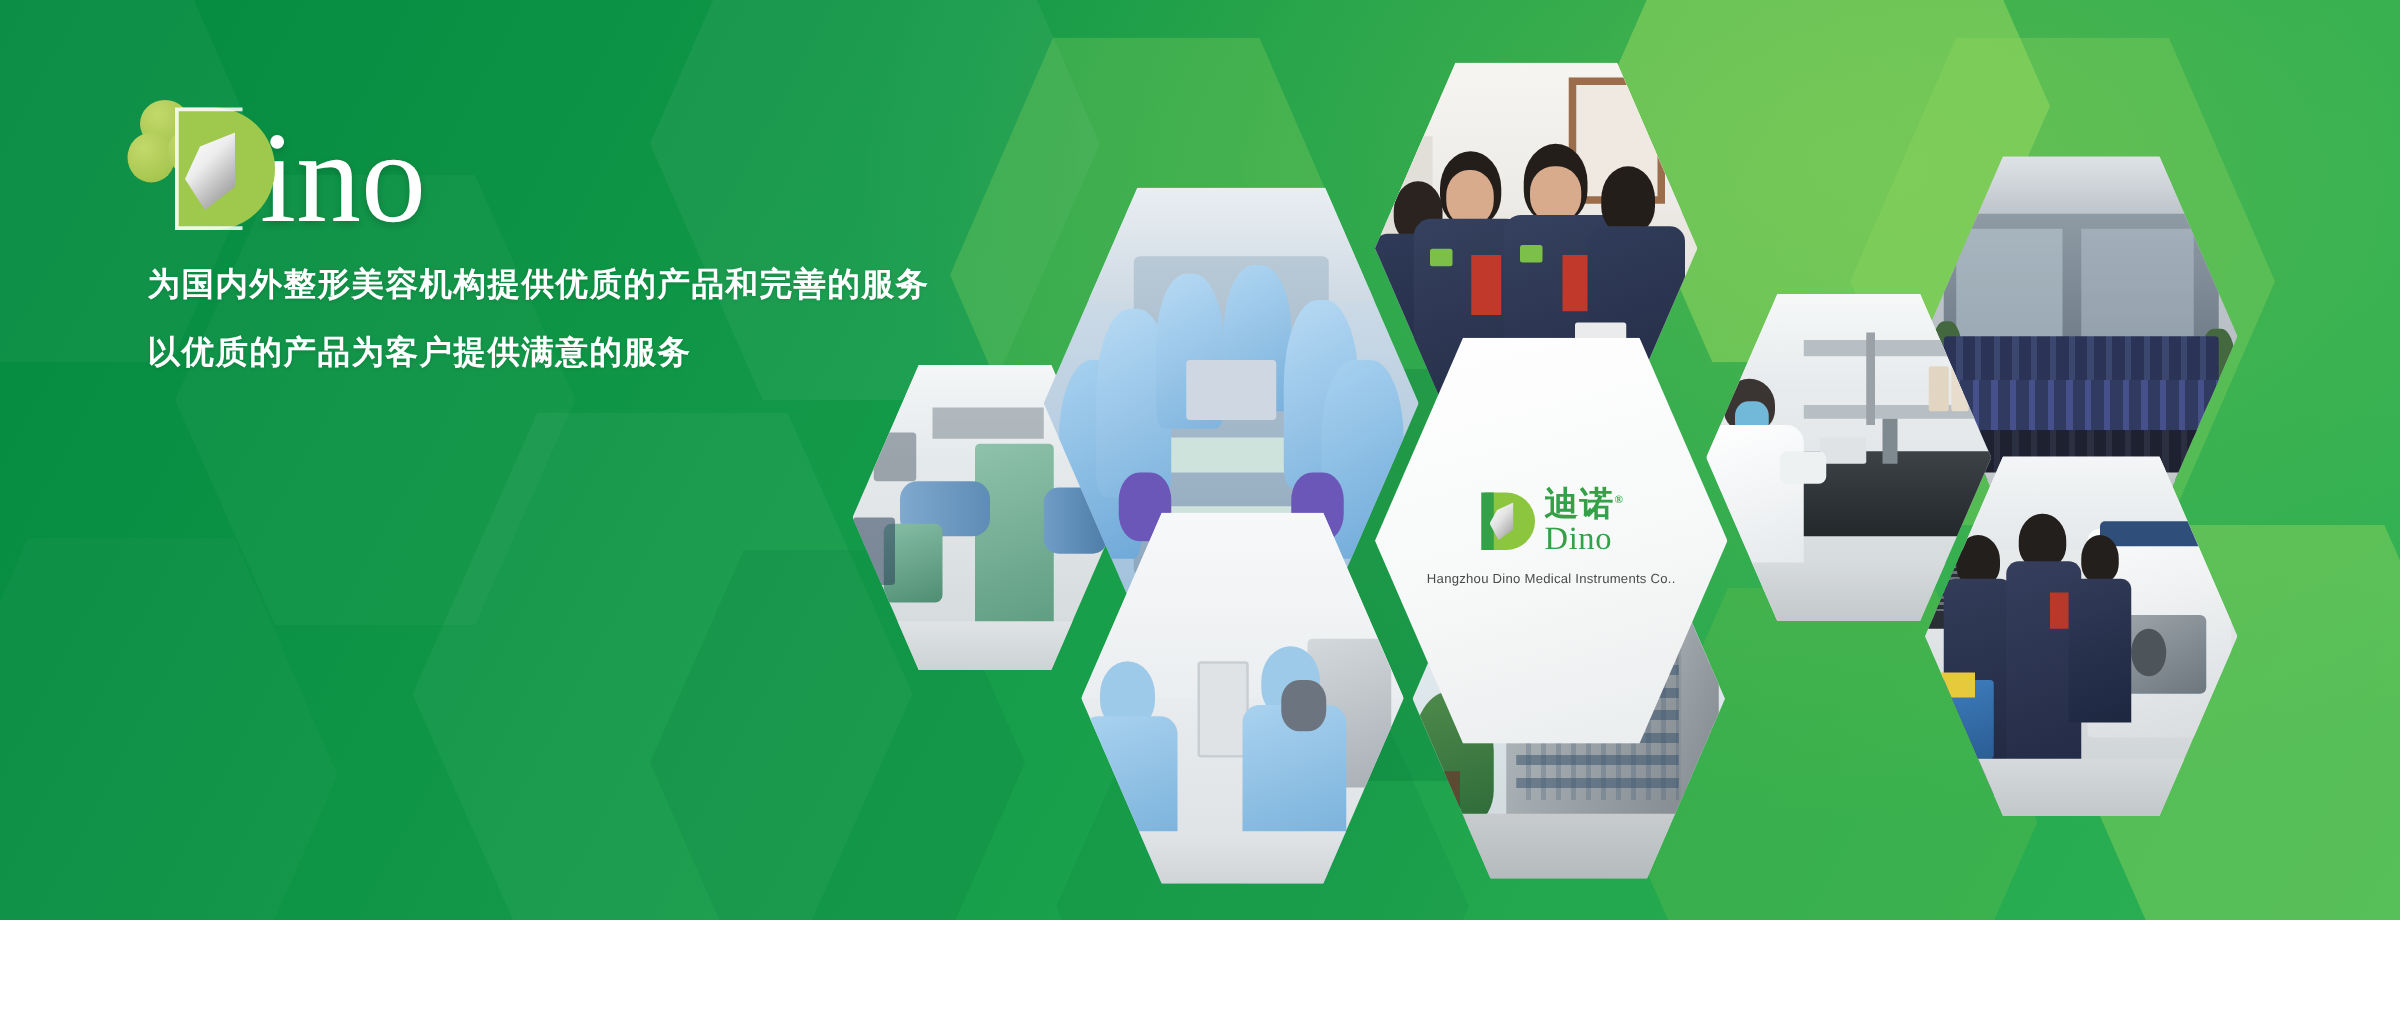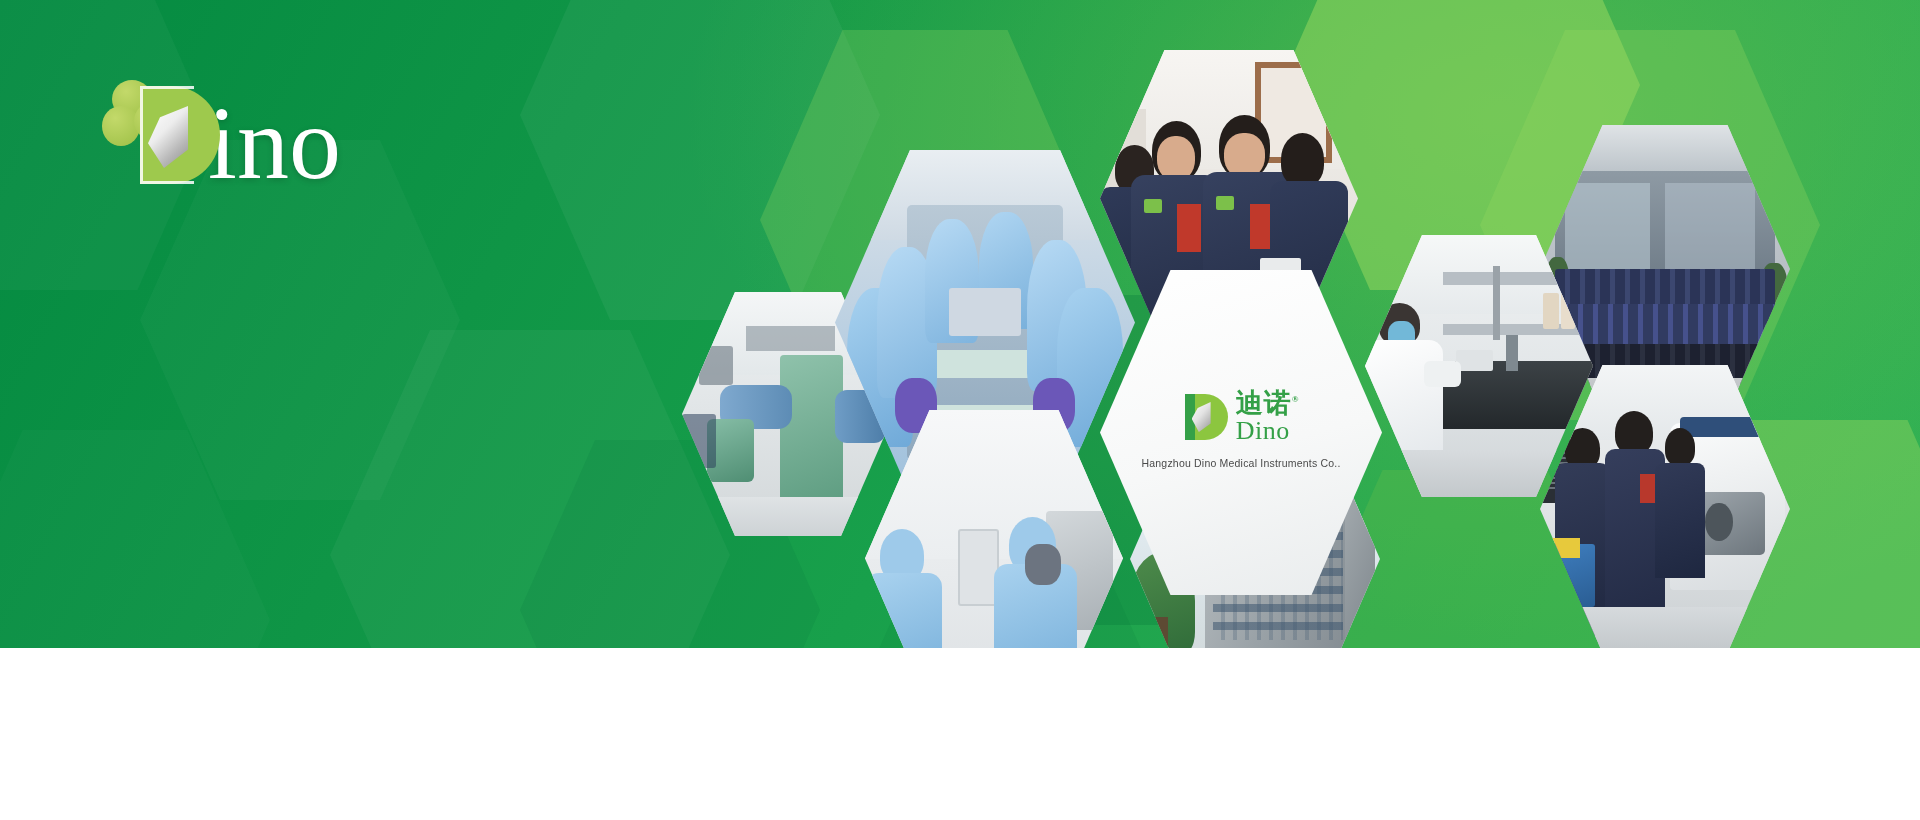--- a/index.html
+++ b/index.html
@@ -3,21 +3,21 @@
 <meta charset="utf-8">
 <style>
   * { margin:0; padding:0; box-sizing:border-box; }
   html, body {
     width:1920px; height:820px;
     overflow:hidden;
     font-family:"Liberation Sans","DejaVu Sans",sans-serif;
   }
   #banner{
     position:relative;
-    width:1920px; height:648px;
+    width:1920px; height:736px;
     background:
       radial-gradient(ellipse 1400px 900px at 78% 18%, rgba(130,200,80,0.45) 0%, rgba(130,200,80,0.0) 58%),
       linear-gradient(118deg, #048a41 0%, #0f9546 28%, #18a04b 52%, #24a84f 72%, #2cb054 100%);
     overflow:hidden;
   }
 
   
   .bg-hex{
     position:absolute;
     clip-path:polygon(25% 0%, 75% 0%, 100% 50%, 75% 100%, 25% 100%, 0% 50%);
@@ -162,20 +162,22 @@
       <span class="bigD">
         <span class="ring"></span>
         <span class="frame"></span>
         <span class="peel"></span>
       </span>
       <span class="ino">ino</span>
     </div>
   </div>
 
   <div id="taglines">
+    <div class="tagline">为国内外整形美容机构提供优质的产品和完善的服务</div>
+    <div class="tagline">以优质的产品为客户提供满意的服务</div>
   </div>
 
   <div id="cluster">
 
     <div class="hex" style="left:22px; top:272px; width:212px; height:244px;">
       <div class="scene" style="background:linear-gradient(180deg,#eef1f2 0%,#e2e6e8 45%,#d2d7d9 100%);">
         <div style="position:absolute;left:0;top:0;width:100%;height:34%;background:linear-gradient(180deg,#f4f6f7,#e3e8ea);"></div>
         <div style="position:absolute;left:8%;top:22%;width:16%;height:16%;background:#4f5d6a;opacity:.5;border-radius:3px;"></div>
         <div style="position:absolute;left:30%;top:14%;width:42%;height:10%;background:#7e8a93;opacity:.55;"></div>
         <div style="position:absolute;left:46%;top:26%;width:30%;height:62%;background:linear-gradient(160deg,#8fc2ab,#5d9c80);border-radius:4px;"></div>

